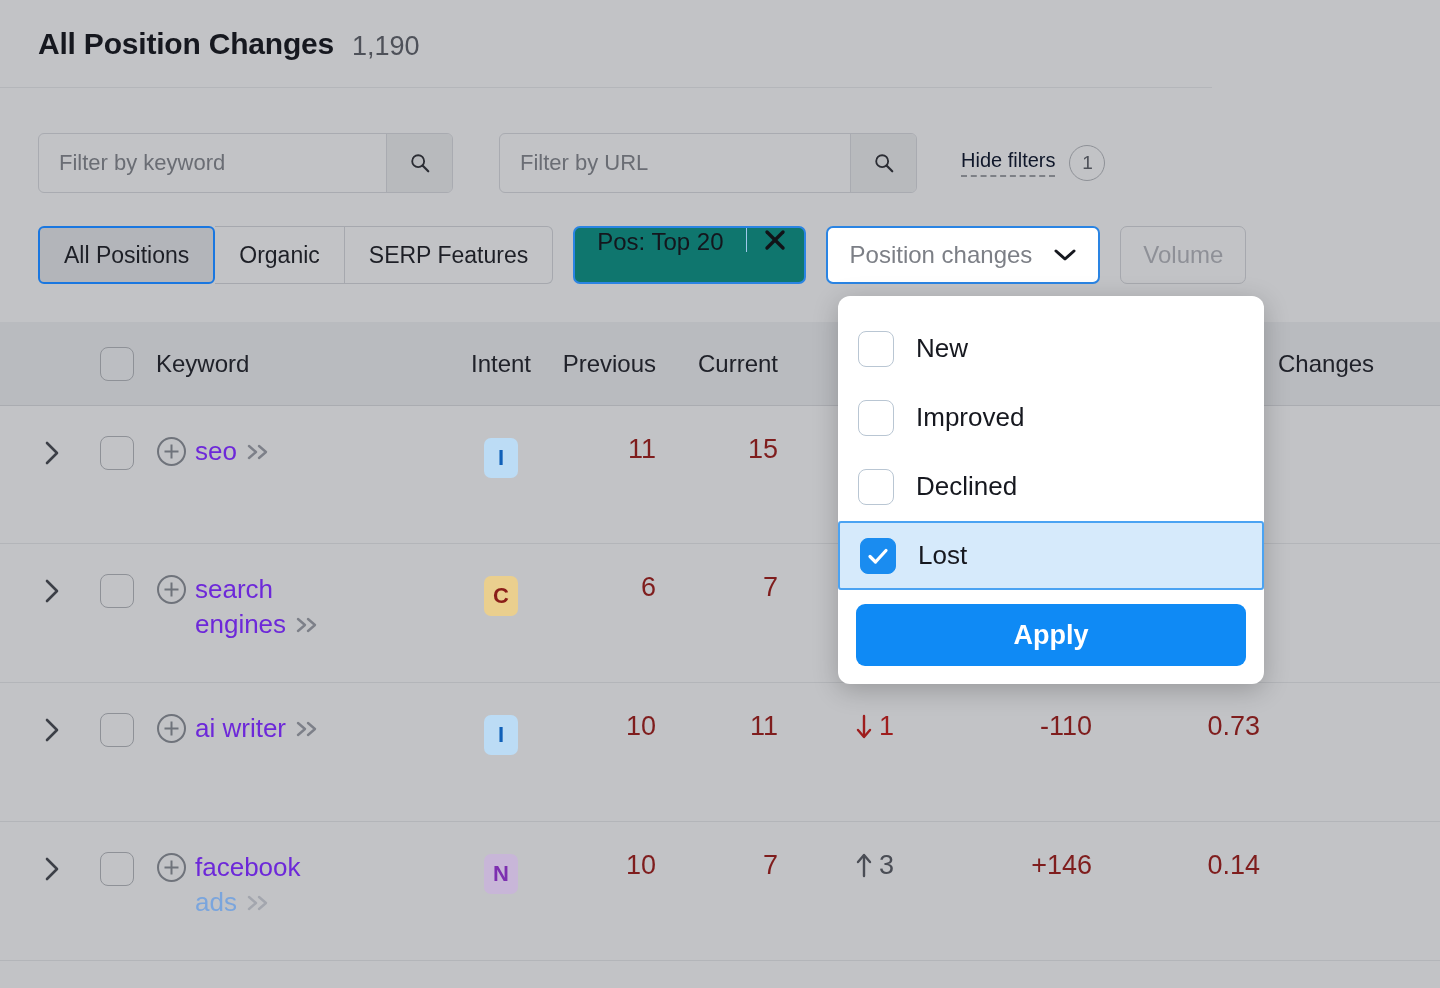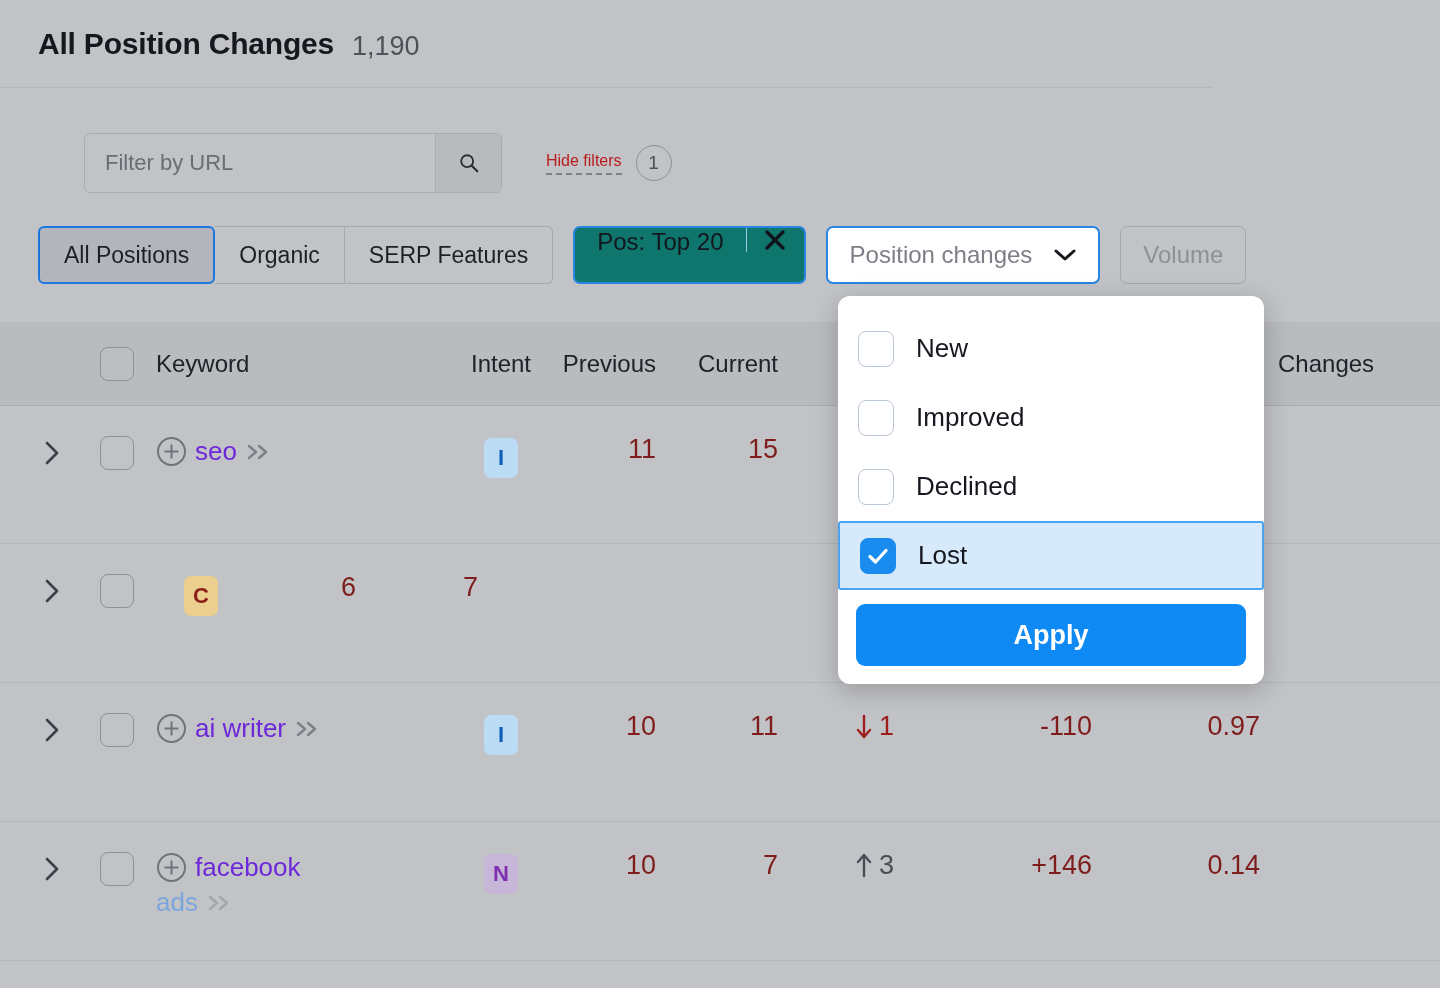--- a/index.html
+++ b/index.html
@@ -54,21 +54,21 @@
   .search-input::placeholder { color: #6a6d74; opacity: 1; }
   .search-btn {
     width: 66px; background: #b8babd; border: none; border-left: 1px solid #a9abb1;
     display: flex; align-items: center; justify-content: center; cursor: pointer;
   }
   .mag { width: 22px; height: 22px; display:block; }
   .hide-filters {
     margin-left: 44px; display: flex; align-items: center; gap: 14px; cursor: pointer;
   }
   .hide-filters-text {
-    font-size: 16px; color: #b91c1c;
+    font-size: 20px; color: #0f172a;
     border-bottom: 2px dashed #7d8086; padding-bottom: 3px;
   }
   .hide-filters-badge {
     width: 36px; height: 36px; border-radius: 50%;
     border: 1px solid #8e9197; color: #4d5058; font-size: 19px;
     display: flex; align-items: center; justify-content: center;
   }
 
   
   .filter-row-2 {
@@ -219,20 +219,29 @@
 <div class="page">
 
   <div class="titlebar">
     <span class="title-text">All Position Changes</span>
     <span class="title-count">1,190</span>
   </div>
 
   <div class="filterbar">
 
     <div class="filter-row-1">
+      <div class="search-box kw">
+        <input class="search-input" type="text" placeholder="Filter by keyword" style="">
+        <button class="search-btn">
+          <svg class="mag" viewBox="0 0 24 24">
+            <circle cx="10" cy="10" r="6.5" fill="none" stroke="#2b2d34" stroke-width="2"></circle>
+            <line x1="14.8" y1="14.8" x2="21" y2="21" stroke="#2b2d34" stroke-width="2.4" stroke-linecap="round"></line>
+          </svg>
+        </button>
+      </div>
 
       <div class="search-box url">
         <input class="search-input" type="text" placeholder="Filter by URL" style="">
         <button class="search-btn">
           <svg class="mag" viewBox="0 0 24 24">
             <circle cx="10" cy="10" r="6.5" fill="none" stroke="#2b2d34" stroke-width="2"></circle>
             <line x1="14.8" y1="14.8" x2="21" y2="21" stroke="#2b2d34" stroke-width="2.4" stroke-linecap="round"></line>
           </svg>
         </button>
       </div>
@@ -324,20 +333,37 @@
 
     <div class="row">
       <div class="c-exp">
         <svg class="chev-right" viewBox="0 0 16 26">
           <polyline points="3,3 13,13 3,23" fill="none" stroke="#3c3f47" stroke-width="2.6" stroke-linecap="round" stroke-linejoin="round"></polyline>
         </svg>
       </div>
       <div class="c-chk">
         <div class="checkbox"></div>
       </div>
+      <div class="c-kw">
+        <div class="kw-line">
+          <svg class="plus-circle" viewBox="0 0 31 31">
+            <circle cx="15.5" cy="15.5" r="13.5" fill="none" stroke="#6f737b" stroke-width="2"></circle>
+            <line x1="15.5" y1="8.5" x2="15.5" y2="22.5" stroke="#6f737b" stroke-width="2"></line>
+            <line x1="8.5" y1="15.5" x2="22.5" y2="15.5" stroke="#6f737b" stroke-width="2"></line>
+          </svg>
+          <span class="kw-link">search</span>
+        </div>
+        <div class="kw-line" style="margin-left:39px;">
+          <span class="kw-link">engines</span>
+          <svg class="dbl-chev" viewBox="0 0 26 18">
+            <polyline points="4,3 11,9 4,15" fill="none" stroke="#7d8089" stroke-width="2.4" stroke-linecap="round" stroke-linejoin="round"></polyline>
+            <polyline points="14,3 21,9 14,15" fill="none" stroke="#7d8089" stroke-width="2.4" stroke-linecap="round" stroke-linejoin="round"></polyline>
+          </svg>
+        </div>
+      </div>
       <div class="c-int">
         <span class="badge C">C</span>
       </div>
       <div class="c-prev num">6</div>
       <div class="c-curr num">7</div>
       <div class="c-diff"></div>
       <div class="c-val num"></div>
       <div class="c-pct num">4</div>
       <div class="c-chg num"></div>
     </div>
@@ -373,21 +399,21 @@
       <div class="c-diff">
         <span class="diff down">
           <svg class="arrow" viewBox="0 0 18 26">
             <line x1="9" y1="2" x2="9" y2="22" stroke="#9e1d1d" stroke-width="2.4" stroke-linecap="round"></line>
             <polyline points="3,16 9,23 15,16" fill="none" stroke="#9e1d1d" stroke-width="2.4" stroke-linecap="round" stroke-linejoin="round"></polyline>
           </svg>
           <span>1</span>
         </span>
       </div>
       <div class="c-val num">-110</div>
-      <div class="c-pct num">0.97</div>
+      <div class="c-pct num">0.73</div>
       <div class="c-chg num"></div>
     </div>
 
     <div class="row">
       <div class="c-exp">
         <svg class="chev-right" viewBox="0 0 16 26">
           <polyline points="3,3 13,13 3,23" fill="none" stroke="#3c3f47" stroke-width="2.6" stroke-linecap="round" stroke-linejoin="round"></polyline>
         </svg>
       </div>
       <div class="c-chk">
@@ -395,21 +421,21 @@
       </div>
       <div class="c-kw">
         <div class="kw-line">
           <svg class="plus-circle" viewBox="0 0 31 31">
             <circle cx="15.5" cy="15.5" r="13.5" fill="none" stroke="#6f737b" stroke-width="2"></circle>
             <line x1="15.5" y1="8.5" x2="15.5" y2="22.5" stroke="#6f737b" stroke-width="2"></line>
             <line x1="8.5" y1="15.5" x2="22.5" y2="15.5" stroke="#6f737b" stroke-width="2"></line>
           </svg>
           <span class="kw-link">facebook</span>
         </div>
-        <div class="kw-line" style="">
+        <div class="kw-line" style="margin-left:39px;">
           <span class="kw-link faded">ads</span>
           <svg class="dbl-chev" viewBox="0 0 26 18">
             <polyline points="4,3 11,9 4,15" fill="none" stroke="#a3a6ae" stroke-width="2.4" stroke-linecap="round" stroke-linejoin="round"></polyline>
             <polyline points="14,3 21,9 14,15" fill="none" stroke="#a3a6ae" stroke-width="2.4" stroke-linecap="round" stroke-linejoin="round"></polyline>
           </svg>
         </div>
       </div>
       <div class="c-int">
         <span class="badge N">N</span>
       </div>

